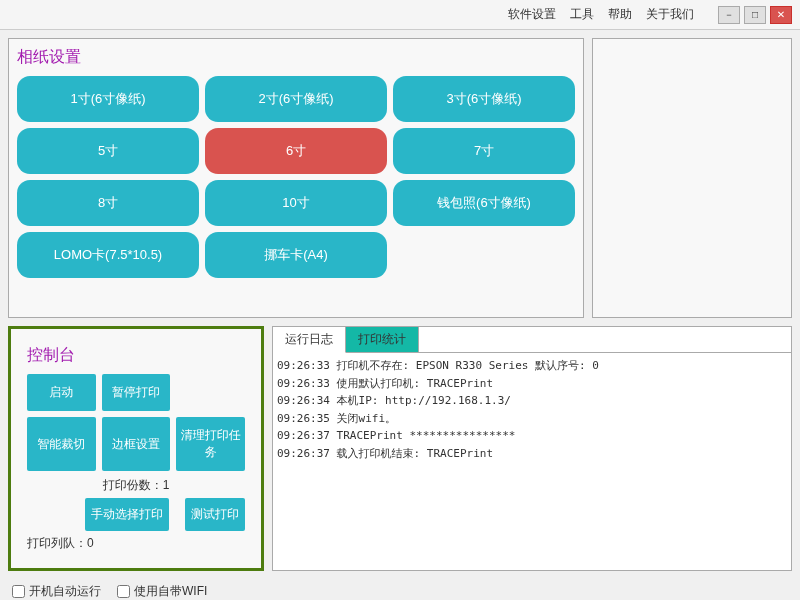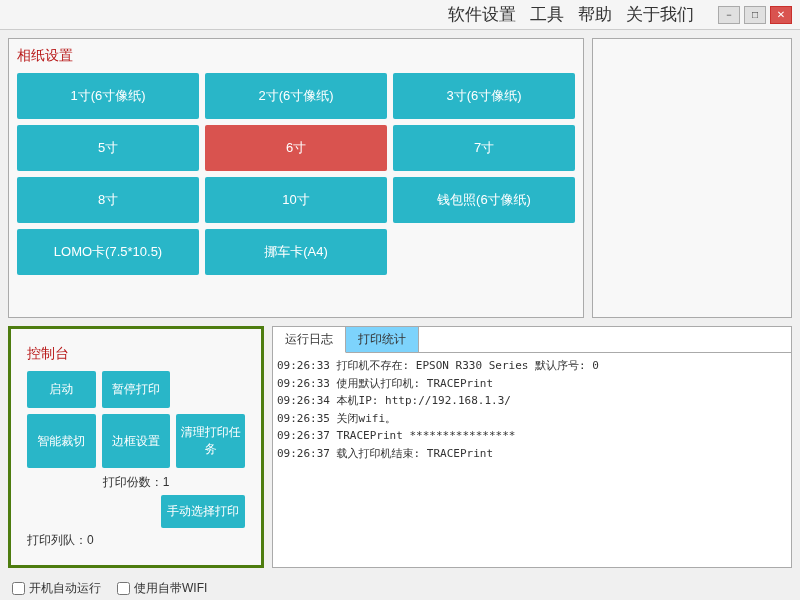--- a/index.html
+++ b/index.html
@@ -23,21 +23,21 @@
     }
     .title-bar-menu {
       display: flex;
       gap: 14px;
       flex: 1;
       justify-content: flex-end;
       align-items: center;
     }
     .title-bar-menu span {
       cursor: pointer;
-      font-size: 17px;
+      font-size: 12px;
       color: #333;
     }
     .title-bar-controls {
       display: flex;
       gap: 4px;
       margin-left: 10px;
     }
     .win-btn {
       width: 22px;
       height: 18px;
@@ -65,38 +65,38 @@
     }
 
     
     .paper-settings {
       border: 1px solid #aaa;
       padding: 8px;
       flex: 1;
       background: #f8f8f8;
     }
     .panel-title {
-      font-size: 14px;
-      color: #b91c1c;
+      font-size: 16px;
+      color: #a21caf;
       margin-bottom: 8px;
     }
     .paper-grid {
       display: grid;
       grid-template-columns: repeat(3, 1fr);
       gap: 6px;
     }
     .paper-btn {
       background: #29b6c8;
       color: white;
       border: none;
       padding: 14px 8px;
       cursor: pointer;
       font-size: 13px;
       font-family: inherit;
-      border-radius: 2px;
+      border-radius: 13px;
     }
     .paper-btn.selected { background: #d9534f; }
 
     
     .right-preview {
       width: 200px;
       border: 1px solid #aaa;
       background: #f8f8f8;
       min-height: 280px;
     }
@@ -159,21 +159,21 @@
     }
     .log-tabs {
       display: flex;
       border-bottom: 1px solid #aaa;
     }
     .log-tab {
       padding: 4px 12px;
       font-size: 12px;
       cursor: pointer;
       border-right: 1px solid #aaa;
-      background: #7dd3fc;
+      background: #14b8a6;
       color: #333;
     }
     .log-tab.active {
       background: white;
       border-bottom: 1px solid white;
       margin-bottom: -1px;
     }
     .log-content {
       flex: 1;
       padding: 4px;
@@ -252,20 +252,21 @@
         </div>
       <div class="console-grid" id="console-row2">
           <button class="console-btn">智能裁切</button>
           <button class="console-btn">边框设置</button>
           <button class="console-btn">清理打印任务</button>
         </div>
       <div class="print-count-row">
         <span class="print-count-label">打印份数：1</span>
         <div style="display:flex;gap:16px;margin-left:auto;" id="console-row3">
             <button class="console-btn" style="padding: 8px 6px;">手动选择打印</button>
+            <button class="console-btn" style="padding: 8px 6px;">测试打印</button>
           </div>
       </div>
       <div class="print-queue">打印列队：0</div>
     </div>
 
     <div class="log-panel">
       <div class="log-tabs" id="log-tabs">
           <div class="log-tab active">运行日志</div>
           <div class="log-tab">打印统计</div>
         </div>

